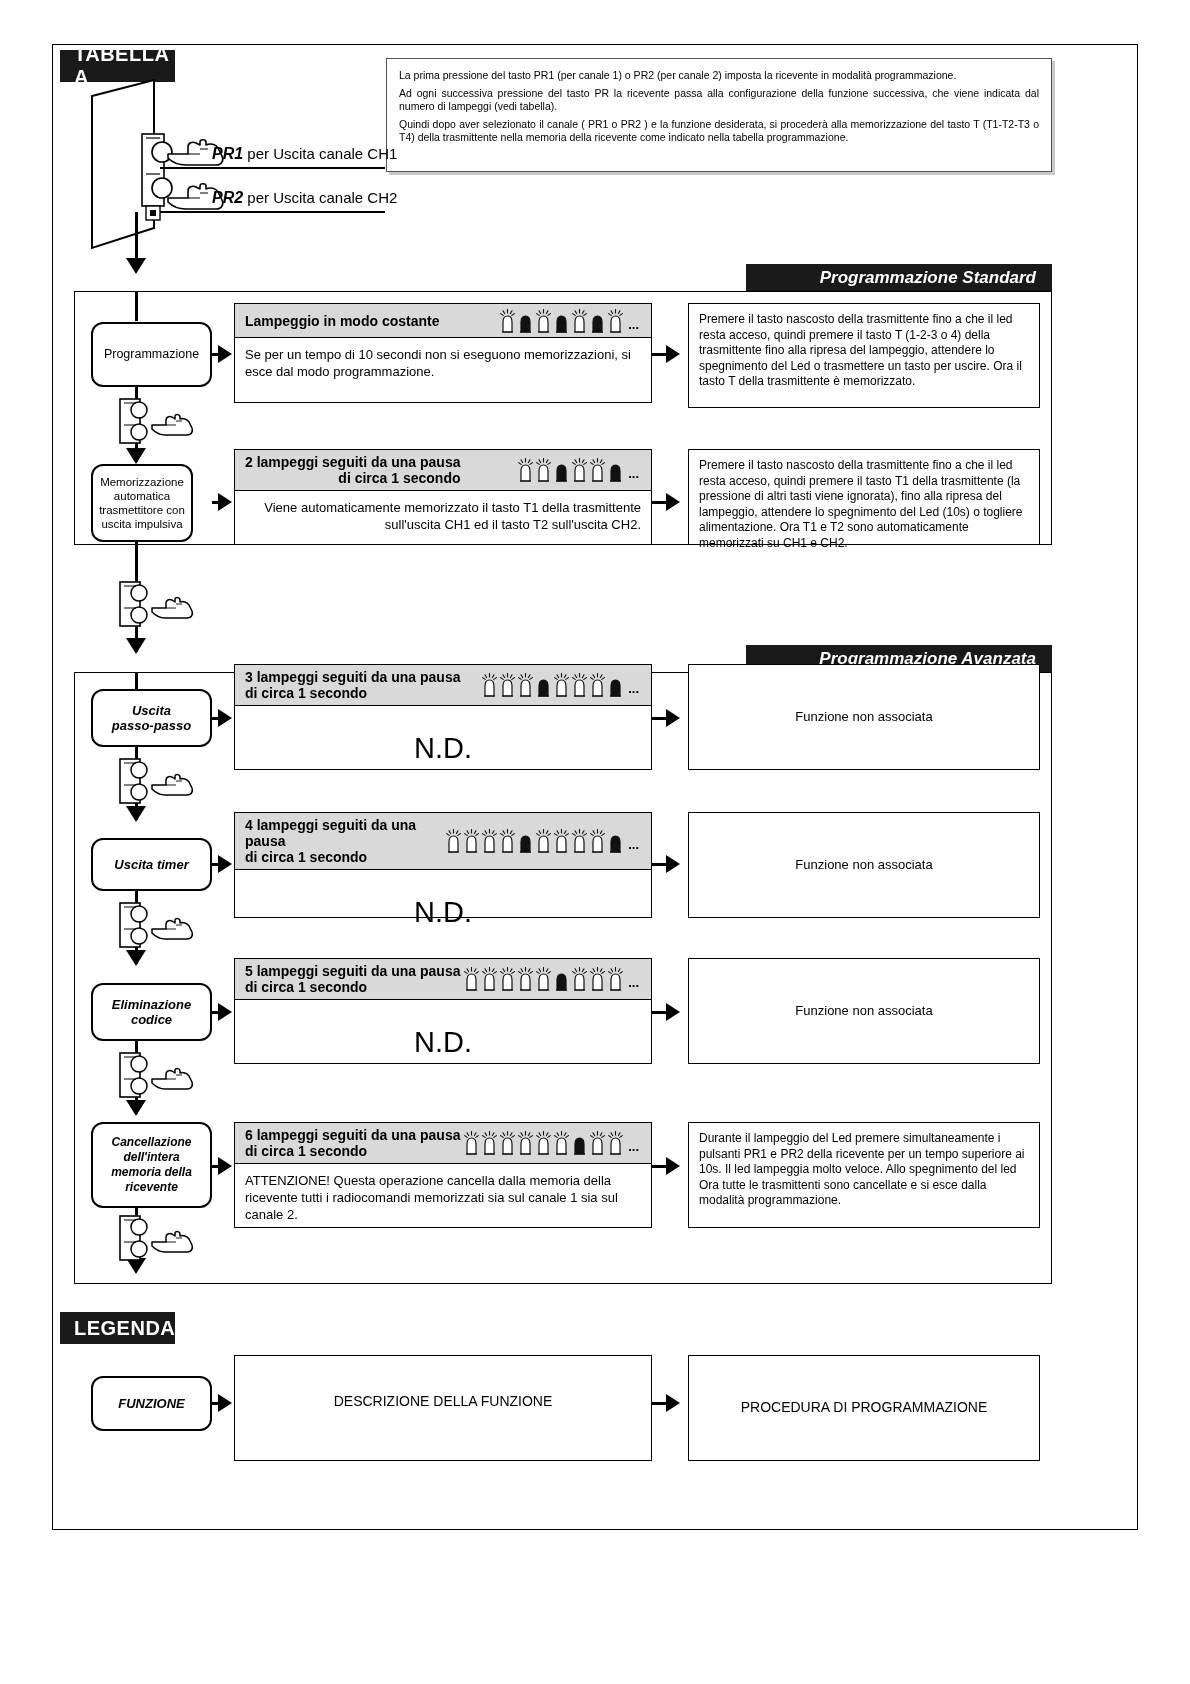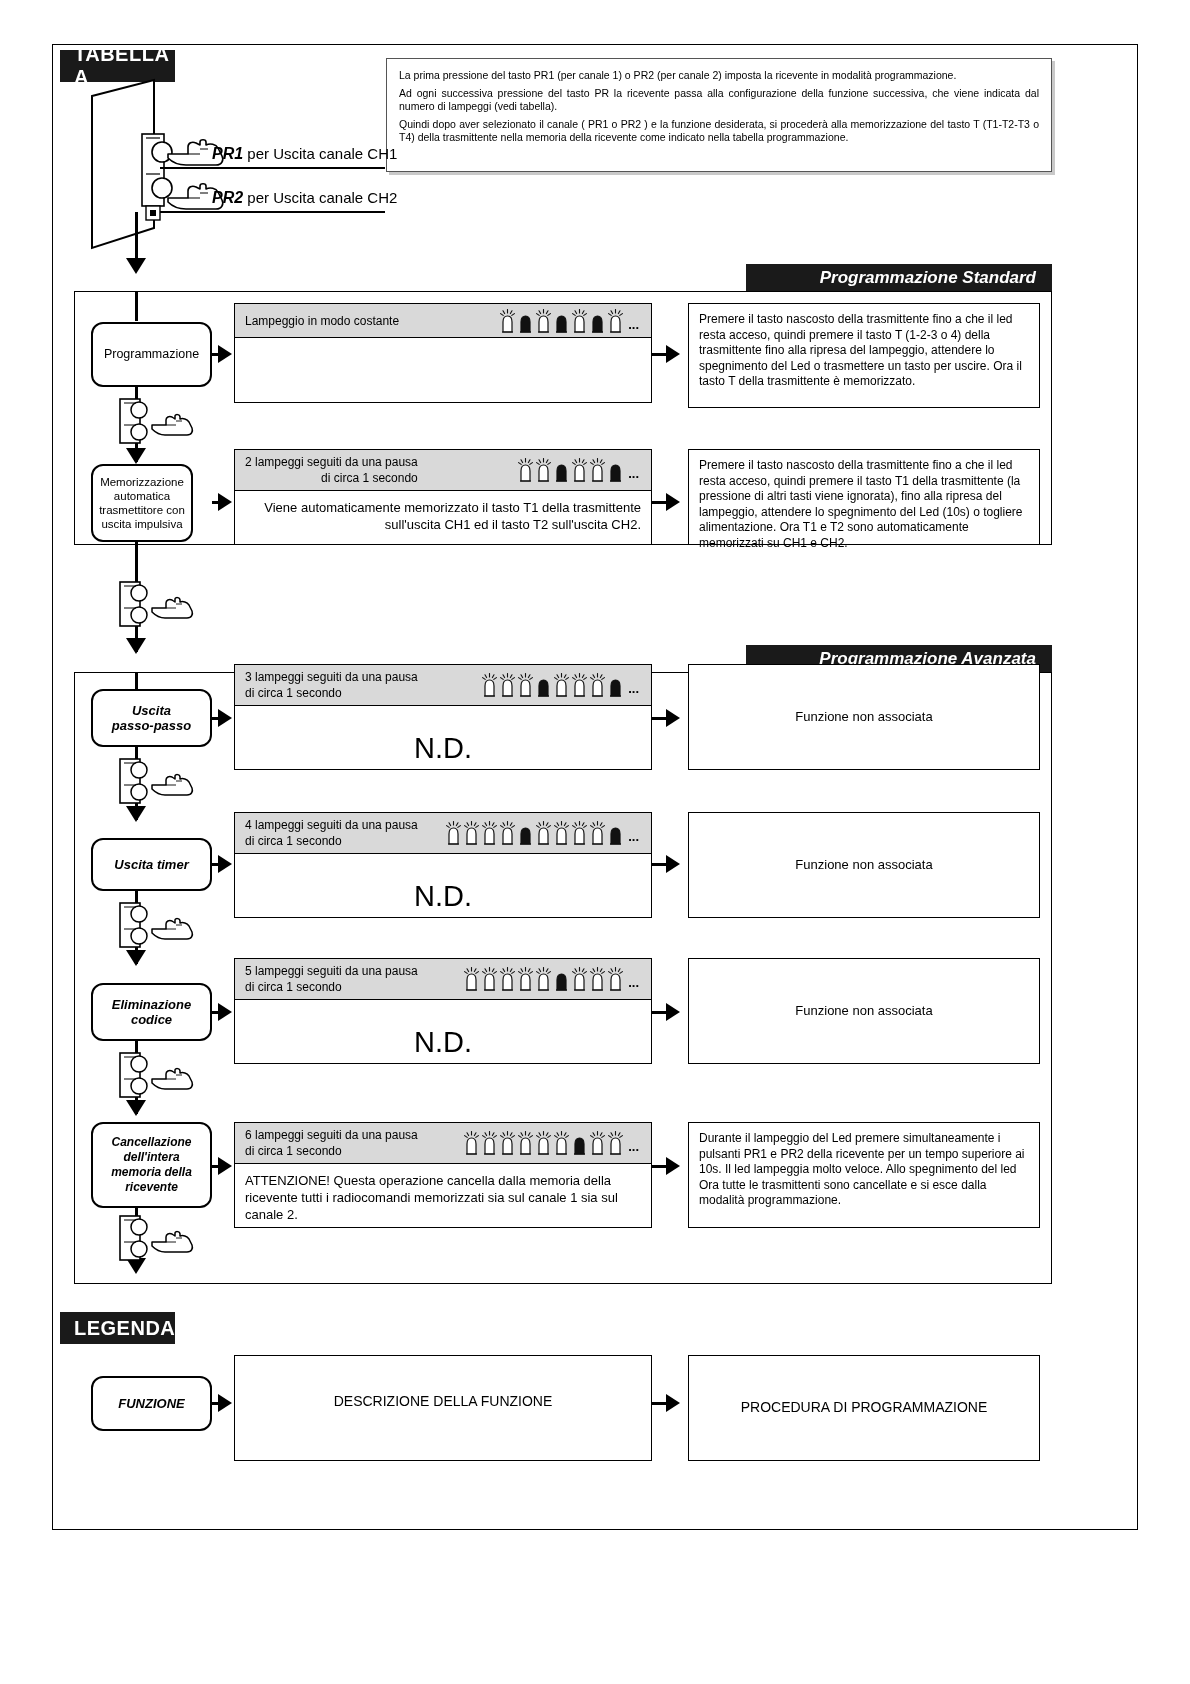--- a/index.html
+++ b/index.html
@@ -123,23 +123,24 @@
     background: #d9d9d9;
     border-bottom: 1px solid #000;
     display: flex;
     align-items: center;
     justify-content: space-between;
     padding: 4px 10px 4px 10px;
     min-height: 34px;
     box-sizing: border-box;
   }
   .card-head-text {
-    font-size: 12px;
+    font-size: 14px;
     line-height: 16px;
     white-space: pre-line;
+    font-weight: bold;
   }
   .card-body {
     padding: 8px 10px;
     font-size: 13px;
     line-height: 17px;
   }
   .card-body.nd {
     display: flex;
     align-items: center;
     justify-content: center;
@@ -327,20 +328,21 @@
           <span class="led">
             <svg width="15" height="24" viewBox="0 0 15 24">
               <path d="M7.5 0.5 L7.5 4 M3 1.8 L4.6 4.6 M12 1.8 L10.4 4.6 M0.6 4.6 L3.2 6.4 M14.4 4.6 L11.8 6.4" stroke="#111" stroke-width="1.1" stroke-linecap="round"></path>
               <path d="M3 23 L3 13 C3 9 5 7 7.5 7 C10 7 12 9 12 13 L12 23 Z" fill="#ffffff" stroke="#111" stroke-width="1.2"></path>
               <path d="M2 23 L13 23" stroke="#111" stroke-width="1.2"></path>
             </svg>
           </span>
           <span class="dots">...</span>
         </div>
     </div>
+    <div class="card-body">Se per un tempo  di 10 secondi non si eseguono memorizzazioni, si esce dal modo programmazione.</div>
   </div>
 
   <div class="arrow-stem-h" style="left:652px; top:353px; width:18px;"></div>
   <div class="arrow-right" style="left:666px; top:345px;"></div>
 
   <div class="proc" style="left:688px; top:303px; width:352px; height:105px;">
     <span>Premere il tasto nascosto della trasmittente fino a che il led resta acceso, quindi premere il tasto T (1-2-3 o 4) della trasmittente fino alla ripresa del lampeggio, attendere lo spegnimento del Led o trasmettere un tasto per uscire. Ora il tasto T della trasmittente è memorizzato.</span>
   </div>
 
   <div class="vline" style="left:135px; top:387px; height:75px;"></div>

